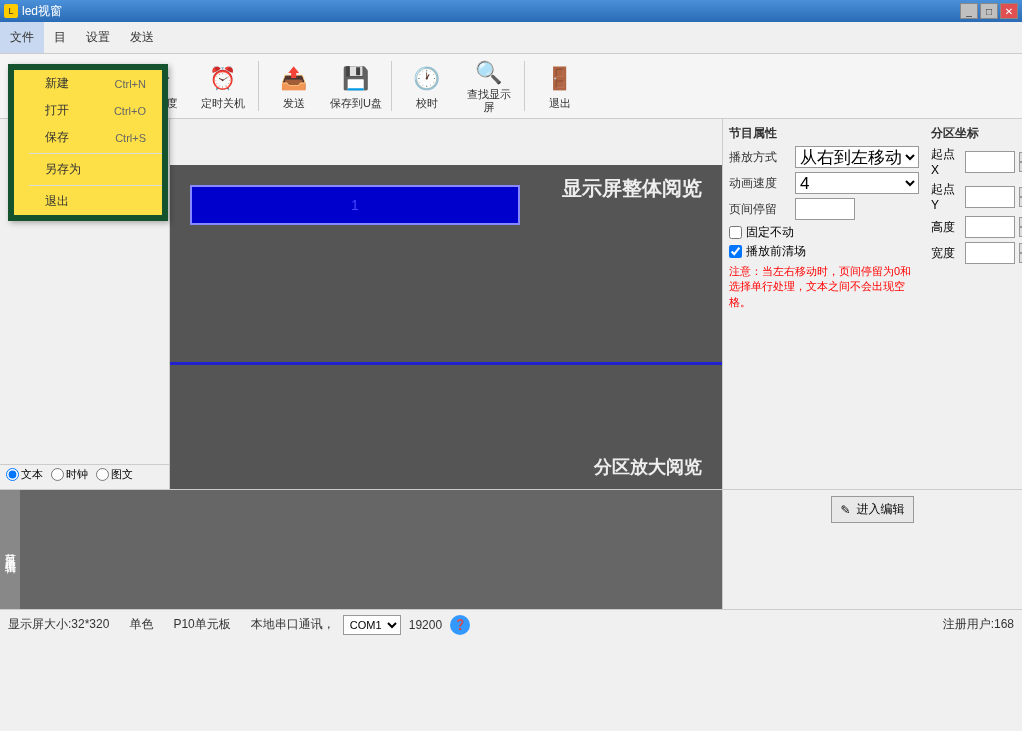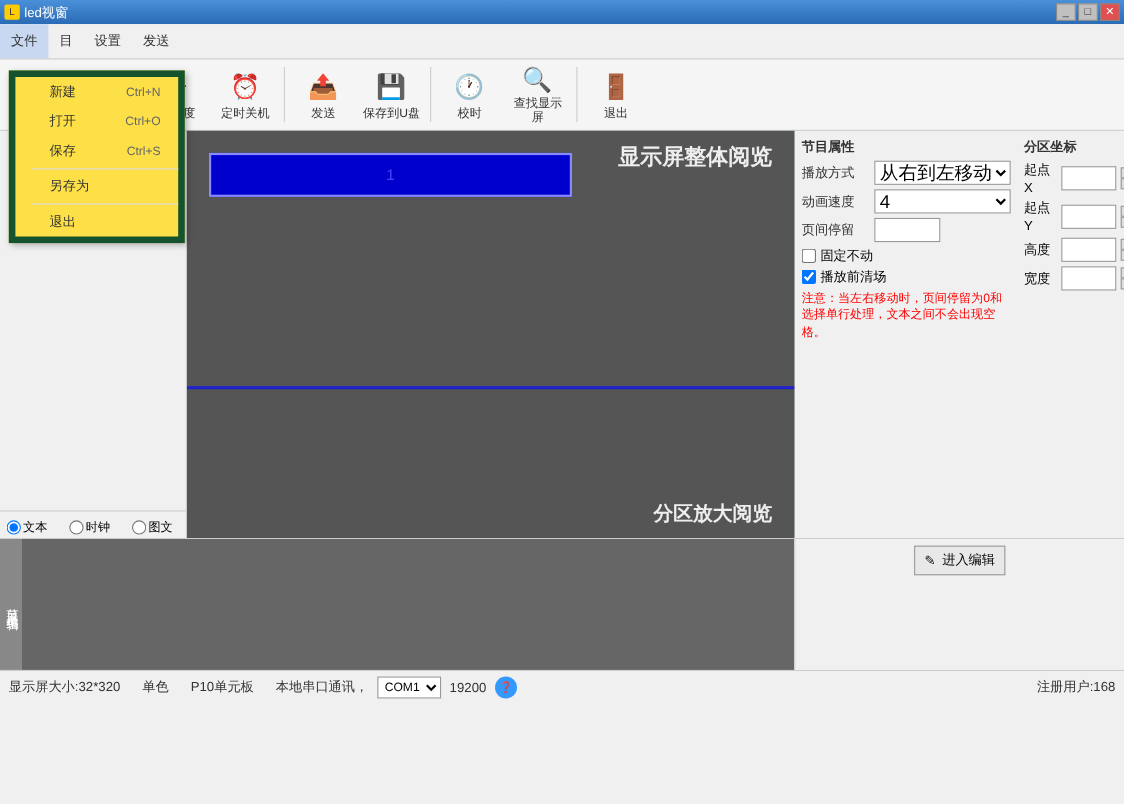--- a/index.html
+++ b/index.html
@@ -146,34 +146,35 @@
       font-size: 12px;
     }
     .sidebar-tree-item {
       padding: 2px 4px;
       cursor: pointer;
       display: flex; align-items: center; gap: 4px;
     }
     .sidebar-bottom {
       height: 25px;
       border-top: 1px solid #ccc;
-      display: flex; align-items: flex-end;
+      display: flex; align-items: flex-start;
       padding: 2px 6px;
       font-size: 11px;
-      gap: 20px;
+      gap: 8px;
     }
     .radio-label { display: flex; align-items: center; gap: 2px; cursor: pointer; }
 
     
     .content-area {
       flex: 1;
       display: flex;
       flex-direction: column;
       background: #14532d;
       position: relative;
+      margin-top: 46px;
     }
 
     
     .screen-preview-top {
       flex: 1;
       background: #555;
       position: relative;
       min-height: 200px;
       border-bottom: 3px solid #2222cc;
     }

